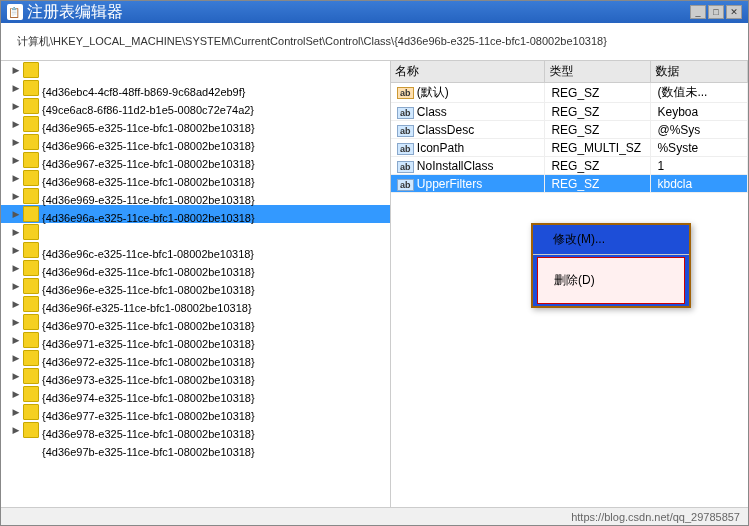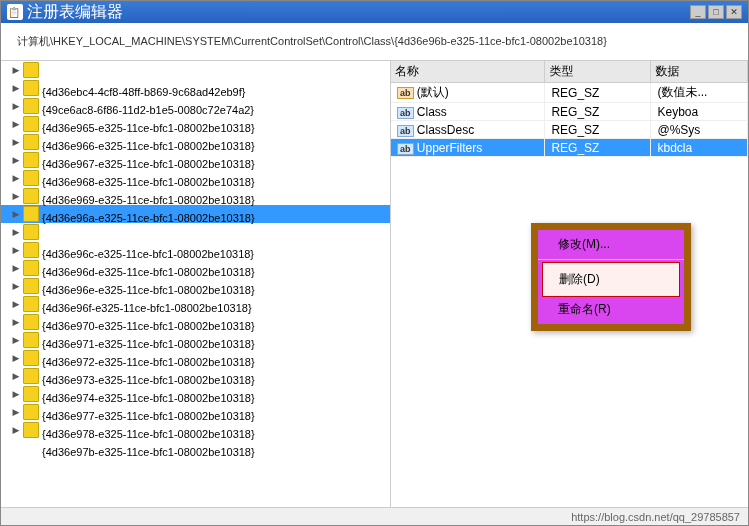--- a/index.html
+++ b/index.html
@@ -161,38 +161,38 @@
     }
     .icon-ab-default {
       background: #ffe0b0;
       border-color: #cc9933;
     }
     
     .context-menu {
       position: absolute;
       top: 162px;
       left: 140px;
-      background: #d946ef;
-      border: 7px solid #a16207;
+      background: #1d4ed8;
+      border: 2px solid #a16207;
       box-shadow: 2px 2px 6px rgba(0,0,0,0.3);
       min-width: 160px;
       z-index: 100;
       padding: 2px 0;
     }
     .ctx-item {
       padding: 4px 20px;
       cursor: pointer;
       font-size: 12px;
       white-space: nowrap;
     }
     .ctx-item.delete-item {
       background: #fff0f0;
       border: 1px solid #cc0000;
       margin: 0 4px;
-      padding: 8px 16px;
+      padding: 14px 16px;
     }
     .ctx-separator {
       height: 1px;
       background: #ccc;
       margin: 2px 0;
     }
     .status-bar {
       height: 18px;
       background: #f0f0f0;
       border-top: 1px solid #ccc;
@@ -363,33 +363,42 @@
             <tr>
               <td><span class="icon-ab">ab</span> Class</td>
               <td>REG_SZ</td>
               <td>Keyboa</td>
             </tr>
             <tr>
               <td><span class="icon-ab">ab</span> ClassDesc</td>
               <td>REG_SZ</td>
               <td>@%Sys</td>
             </tr>
+            <tr>
+              <td><span class="icon-ab">ab</span> IconPath</td>
+              <td>REG_MULTI_SZ</td>
+              <td>%Syste</td>
+            </tr>
+            <tr>
+              <td><span class="icon-ab">ab</span> NoInstallClass</td>
+              <td>REG_SZ</td>
+              <td>1</td>
+            </tr>
             <tr class="selected">
               <td><span class="icon-ab">ab</span> UpperFilters</td>
               <td>REG_SZ</td>
               <td>kbdcla</td>
             </tr>
           </tbody>
       </table>
 
       <div class="context-menu">
         <div class="ctx-item">修改(M)...</div>
         <div class="ctx-separator"></div>
         <div class="ctx-item delete-item">删除(D)</div>
-        <div class="ctx-item">重命名(R)</div>
       </div>
     </div>
   </div>
 
   <div class="status-bar">
     <span>https://blog.csdn.net/qq_29785857</span>
   </div>
 </div>
 
 </body></html>

